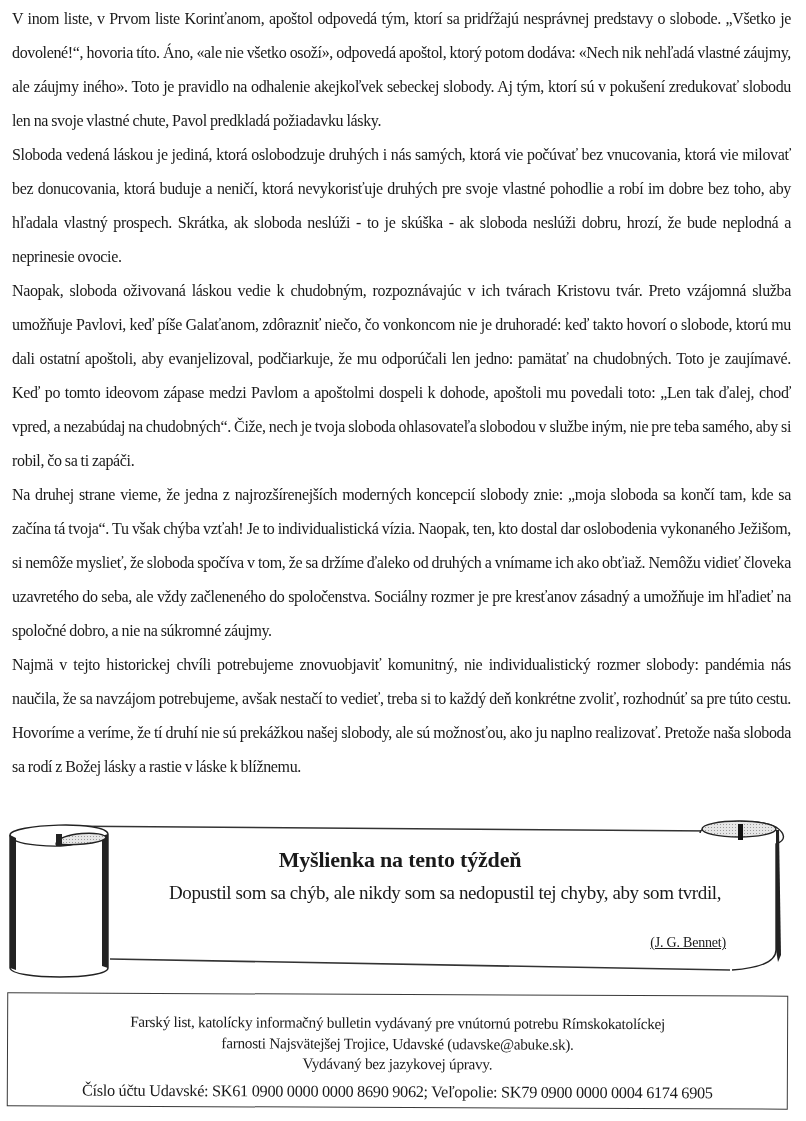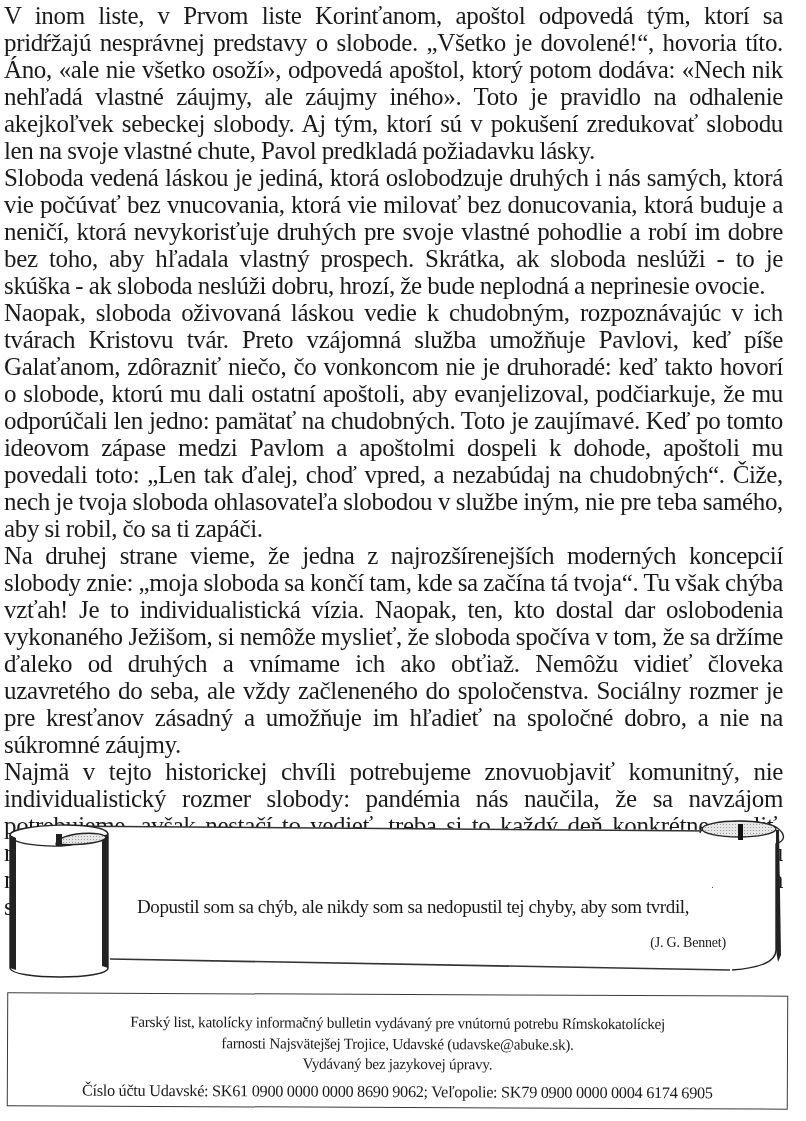--- a/index.html
+++ b/index.html
@@ -2,46 +2,47 @@
 <html><head>
 <meta charset="utf-8">
 <style>
   html, body { margin: 0; padding: 0; background: #ffffff; }
   body {
     width: 806px; height: 1121px; position: relative; overflow: hidden;
     font-family: "Liberation Serif", "DejaVu Serif", serif;
     color: #1a1a1a;
   }
   .article {
-    position: absolute; left: 4px; top: 2px; width: 779px;
-    font-size: 25px; line-height: 27px;
+    position: absolute; left: 12px; top: 2px; width: 779px;
+    font-size: 16px; line-height: 34px;
     text-align: justify;
     letter-spacing: -0.35px;
     word-spacing: -0.5px;
   }
   .article p { margin: 0; }
 
   
   .scroll {
     position: absolute; left: 0; top: 800px; width: 806px; height: 185px;
   }
   .scroll svg { position: absolute; left: 0; top: 0; }
   .scroll-title {
     position: absolute; left: 120px; width: 560px; top: 47px;
     text-align: center; font-weight: bold; font-size: 22px;
     letter-spacing: -0.2px;
   }
   .scroll-quote {
-    position: absolute; left: 110px; width: 606px; top: 95px;
+    position: absolute; left: 110px; width: 606px; top: 81px;
     text-align: center; font-size: 19px; line-height: 24px;
     letter-spacing: -0.4px;
+    padding-left: 32px;
   }
   .scroll-author {
     position: absolute; right: 80px; top: 135px;
-    font-size: 14px; letter-spacing: -0.2px;
+    font-size: 14px; letter-spacing: -0.2px; text-decoration: underline;
   }
 
   
   .footer {
     position: absolute; left: 7px; top: 994px; width: 781px; height: 114px;
     border: 1.2px solid #3a3a3a;
     box-sizing: border-box;
     transform: rotate(0.25deg);
     text-align: center;
     font-size: 15.3px; line-height: 20.6px;
@@ -83,20 +84,21 @@
 
     <g>
       <path d="M 10 35 C 10 24, 106 20, 108 34 L 108 168 C 108 180, 12 180, 10 168 Z" fill="#ffffff" stroke="#222" stroke-width="1.4"></path>
       <path d="M 10 35 C 10 46, 60 48, 74 44" fill="none" stroke="#222" stroke-width="1.4"></path>
       <path d="M 10 35 L 16 38 L 16 170 L 10 168 Z" fill="#222"></path>
       <path d="M 102 36 L 108 34 L 108 168 L 102 166 Z" fill="#222"></path>
       <path d="M 56 44 C 58 32, 106 30, 106 38 C 100 44, 70 46, 56 44 Z" fill="url(#dots)" stroke="#222" stroke-width="1.4"></path>
       <rect x="56" y="34" width="6" height="12" fill="#222"></rect>
     </g>
   </svg>
+  <div class="scroll-title">Myšlienka na tento týždeň</div>
   <div class="scroll-quote">
     <div>Dopustil som sa chýb, ale nikdy som sa nedopustil tej chyby, aby som tvrdil,</div>
   </div>
   <div class="scroll-author">(J. G. Bennet)</div>
 </div>
 
 <div class="footer">
   <div class="line1">Farský list, katolícky informačný bulletin vydávaný pre vnútornú potrebu Rímskokatolíckej</div>
   <div>farnosti Najsvätejšej Trojice, Udavské (udavske@abuke.sk).</div>
   <div>Vydávaný bez jazykovej úpravy.</div>

